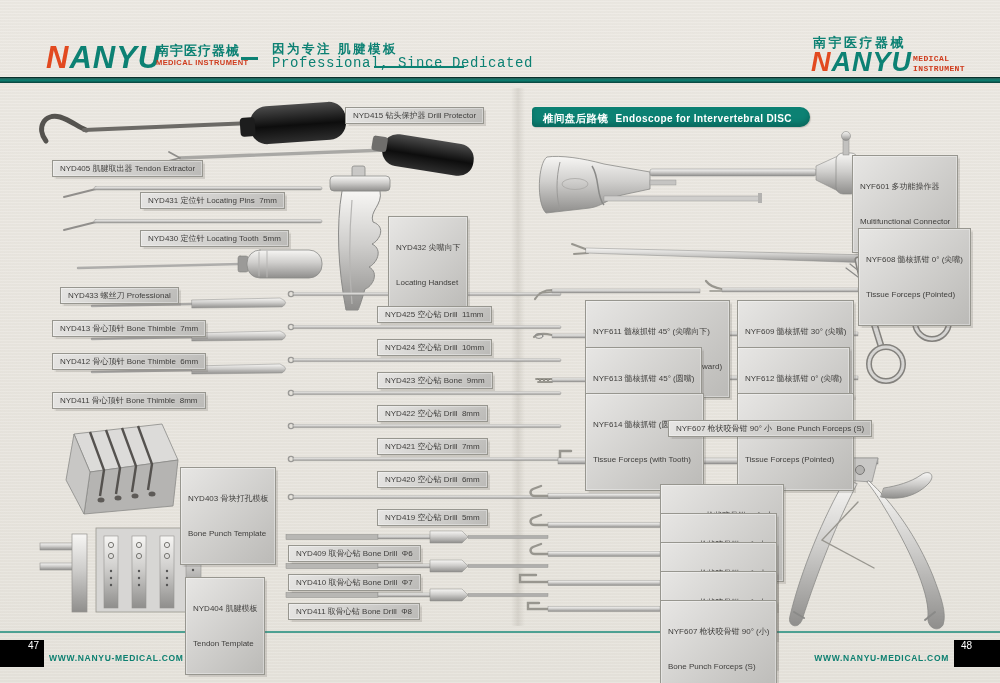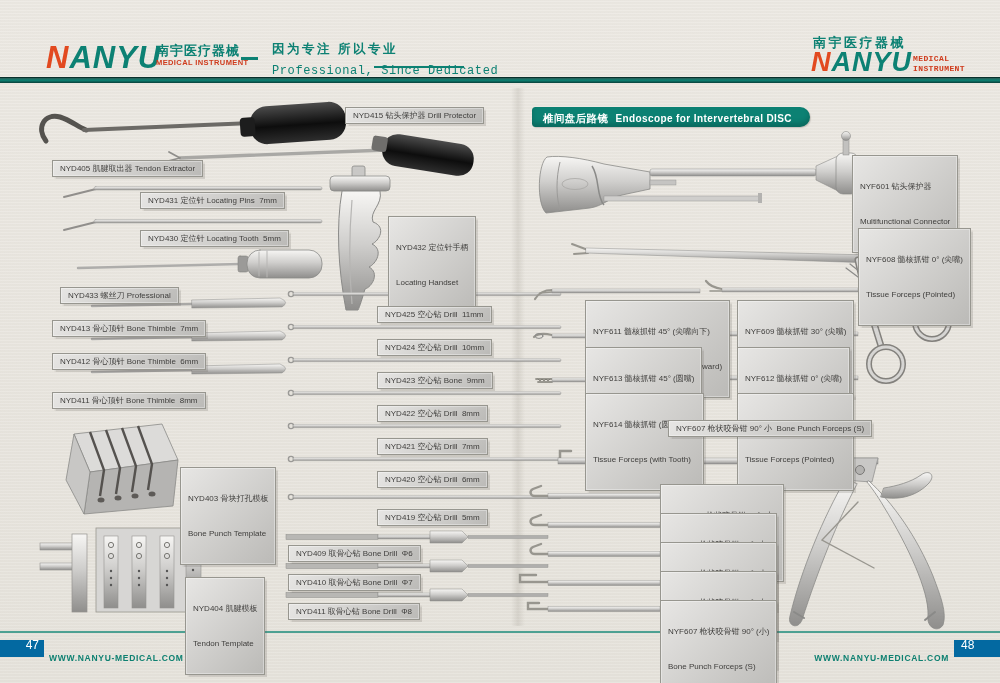--- a/index.html
+++ b/index.html
@@ -14,21 +14,21 @@
   
   .brand{font-style:italic;font-weight:bold;color:#0c8173;letter-spacing:1px;line-height:1;}
   .brand .n{color:#e2491f;}
   .brandL{left:46px;top:42px;font-size:31px;}
   .cnL{left:156px;top:43px;}
   .cnL .cn{font-size:13px;font-weight:bold;color:#0c8173;letter-spacing:1px;line-height:15px;}
   .cnL .sub{font-size:7.5px;font-weight:bold;color:#cf3b1c;letter-spacing:.4px;line-height:10px;}
   .dash{left:241px;top:57px;width:17px;height:2.5px;background:#0c8173;}
   .tagL{left:272px;top:42px;}
   .tagL .cn{font-size:12.5px;font-weight:bold;color:#0c8173;letter-spacing:2.5px;line-height:15px;}
-  .tagL .en{font-family:"Liberation Mono", monospace;font-size:12px;color:#0c8173;letter-spacing:.6px;line-height:12px;margin-top:8px;}
+  .tagL .en{font-family:"Liberation Mono", monospace;font-size:14px;color:#0c8173;letter-spacing:.6px;line-height:12px;}
   .tag-underline{left:374px;top:66px;width:90px;height:1.5px;background:#0c8173;}
   .cnR{left:813px;top:36px;font-size:13px;font-weight:bold;color:#0c8173;letter-spacing:2.5px;line-height:14px;}
   .brandR{left:811px;top:49px;font-size:27px;}
   .subR{left:913px;top:54px;font-size:8px;font-weight:bold;color:#cf3b1c;letter-spacing:.4px;line-height:9.5px;font-family:Liberation Mono, monospace;}
   .rule-top{left:0;top:77px;width:1000px;height:5px;background:linear-gradient(#2c5a54,#0c8173 45%,#093f39);border-top:1px solid #0a2f2b;}
   .fold{left:511px;top:88px;width:14px;height:538px;background:linear-gradient(90deg,transparent,rgba(110,104,92,.14),transparent);}
   
   .label{
     position:absolute;z-index:3;font-size:8px;color:#3f3e3c;line-height:13px;
     padding:1px 7px;white-space:pre;
@@ -42,41 +42,41 @@
   .banner{
     position:absolute;left:532px;top:107px;height:20px;z-index:3;
     background:#0c8173;color:#fff;line-height:20px;padding:0 18px 0 11px;
     border-radius:4px 11px 11px 4px;letter-spacing:.4px;white-space:pre;
     box-shadow:inset 0 -4px 5px rgba(0,0,0,.18), 1px 1px 1px rgba(90,85,75,.25);
   }
   .banner .cn{font-size:10.5px;font-weight:bold;}
   .banner .en{font-size:10px;font-weight:bold;margin-left:7px;}
   
   .rule-bottom{left:0;top:631px;width:1000px;height:2px;background:#27907f;opacity:.8;}
-  .pagebar{position:absolute;top:640px;height:17px;background:#0369a1;color:#fff;font-size:12px;line-height:11px;}
+  .pagebar{position:absolute;top:640px;height:27px;background:#000000;color:#fff;font-size:10px;line-height:11px;}
   .pagebar.l{left:0;width:44px;text-align:right;padding-right:5px;box-sizing:border-box;}
   .pagebar.r{right:0;width:46px;text-align:left;padding-left:7px;box-sizing:border-box;}
   .site{position:absolute;top:641.5px;font-size:8.5px;font-weight:bold;color:#0e8071;letter-spacing:.7px;line-height:9px;margin-top:12px;}
   .site.l{left:49px;}
   .site.r{right:51px;}
   .art{position:absolute;left:0;top:0;z-index:2;}
 </style>
 </head>
 <body>
 
 <div>
 
   <div class="abs brand brandL"><span class="n">N</span><span>ANYU</span></div>
   <div class="abs cnL">
     <div class="cn">南宇医疗器械</div>
     <div class="sub">MEDICAL  INSTRUMENT</div>
   </div>
   <div class="abs dash"></div>
   <div class="abs tagL">
-    <div class="cn">因为专注 所以专业</div>
+    <div class="cn">因为专注 肌腱模板</div>
     <div class="en">Professional, Since Dedicated</div>
   </div>
   <div class="abs tag-underline"></div>
 
   <div class="abs cnR">南宇医疗器械</div>
   <div class="abs brand brandR"><span class="n">N</span><span>ANYU</span></div>
   <div class="abs subR">
     <div>MEDICAL</div>
     <div>INSTRUMENT</div>
   </div>
@@ -344,21 +344,21 @@
       <path d="M548,609 L528,609 L528,603 L539,603" stroke="#98968f" stroke-width="2.4" fill="none"></path>
       <rect x="548" y="606.5" width="112" height="5" fill="url(#met)" stroke="#8f8f8d" stroke-width="0.4"></rect>
     </g>
   </svg>
 
   <div class="label" style="left:345px;top:107px">NYD415 钻头保护器 Drill Protector</div>
   <div class="label" style="left:52px;top:160px">NYD405 肌腱取出器 Tendon Extractor</div>
   <div class="label" style="left:140px;top:192px">NYD431 定位针 Locating Pins  7mm</div>
   <div class="label" style="left:140px;top:230px">NYD430 定位针 Locating Tooth  5mm</div>
   <div class="label two" style="left:388px;top:216px">
-    <span>NYD432 定位针手柄</span>
+    <span>NYD432 尖嘴向下</span>
     <span>Locating Handset</span>
   </div>
   <div class="label" style="left:60px;top:287px">NYD433 螺丝刀 Professional</div>
   <div class="label" style="left:52px;top:320px">NYD413 骨心顶针 Bone Thimble  7mm</div>
   <div class="label" style="left:52px;top:353px">NYD412 骨心顶针 Bone Thimble  6mm</div>
   <div class="label" style="left:52px;top:392px">NYD411 骨心顶针 Bone Thimble  8mm</div>
   <div class="label" style="left:377px;top:306px">NYD425 空心钻 Drill  11mm</div>
   <div class="label" style="left:377px;top:339px">NYD424 空心钻 Drill  10mm</div>
   <div class="label" style="left:377px;top:372px">NYD423 空心钻 Bone  9mm</div>
   <div class="label" style="left:377px;top:405px">NYD422 空心钻 Drill  8mm</div>
@@ -371,21 +371,21 @@
   </div>
   <div class="label two" style="left:185px;top:577px">
     <span>NYD404 肌腱模板</span>
     <span>Tendon Template</span>
   </div>
   <div class="label" style="left:288px;top:545px">NYD409 取骨心钻 Bone Drill  Φ6</div>
   <div class="label" style="left:288px;top:574px">NYD410 取骨心钻 Bone Drill  Φ7</div>
   <div class="label" style="left:288px;top:603px">NYD411 取骨心钻 Bone Drill  Φ8</div>
 
   <div class="label two" style="left:852px;top:155px">
-    <span>NYF601 钻头保护器</span>
+    <span>NYF601 多功能操作器</span>
     <span>Multifunctional Connector</span>
   </div>
   <div class="label two" style="left:858px;top:228px">
     <span>NYF608 髓核抓钳 0° (尖嘴)</span>
     <span>Tissue Forceps (Pointed)</span>
   </div>
   <div class="label two" style="left:585px;top:300px">
     <span>NYF611 髓核抓钳 45° (尖嘴向下)</span>
     <span>Tissue Forceps (Pointed/Downward)</span>
   </div>

